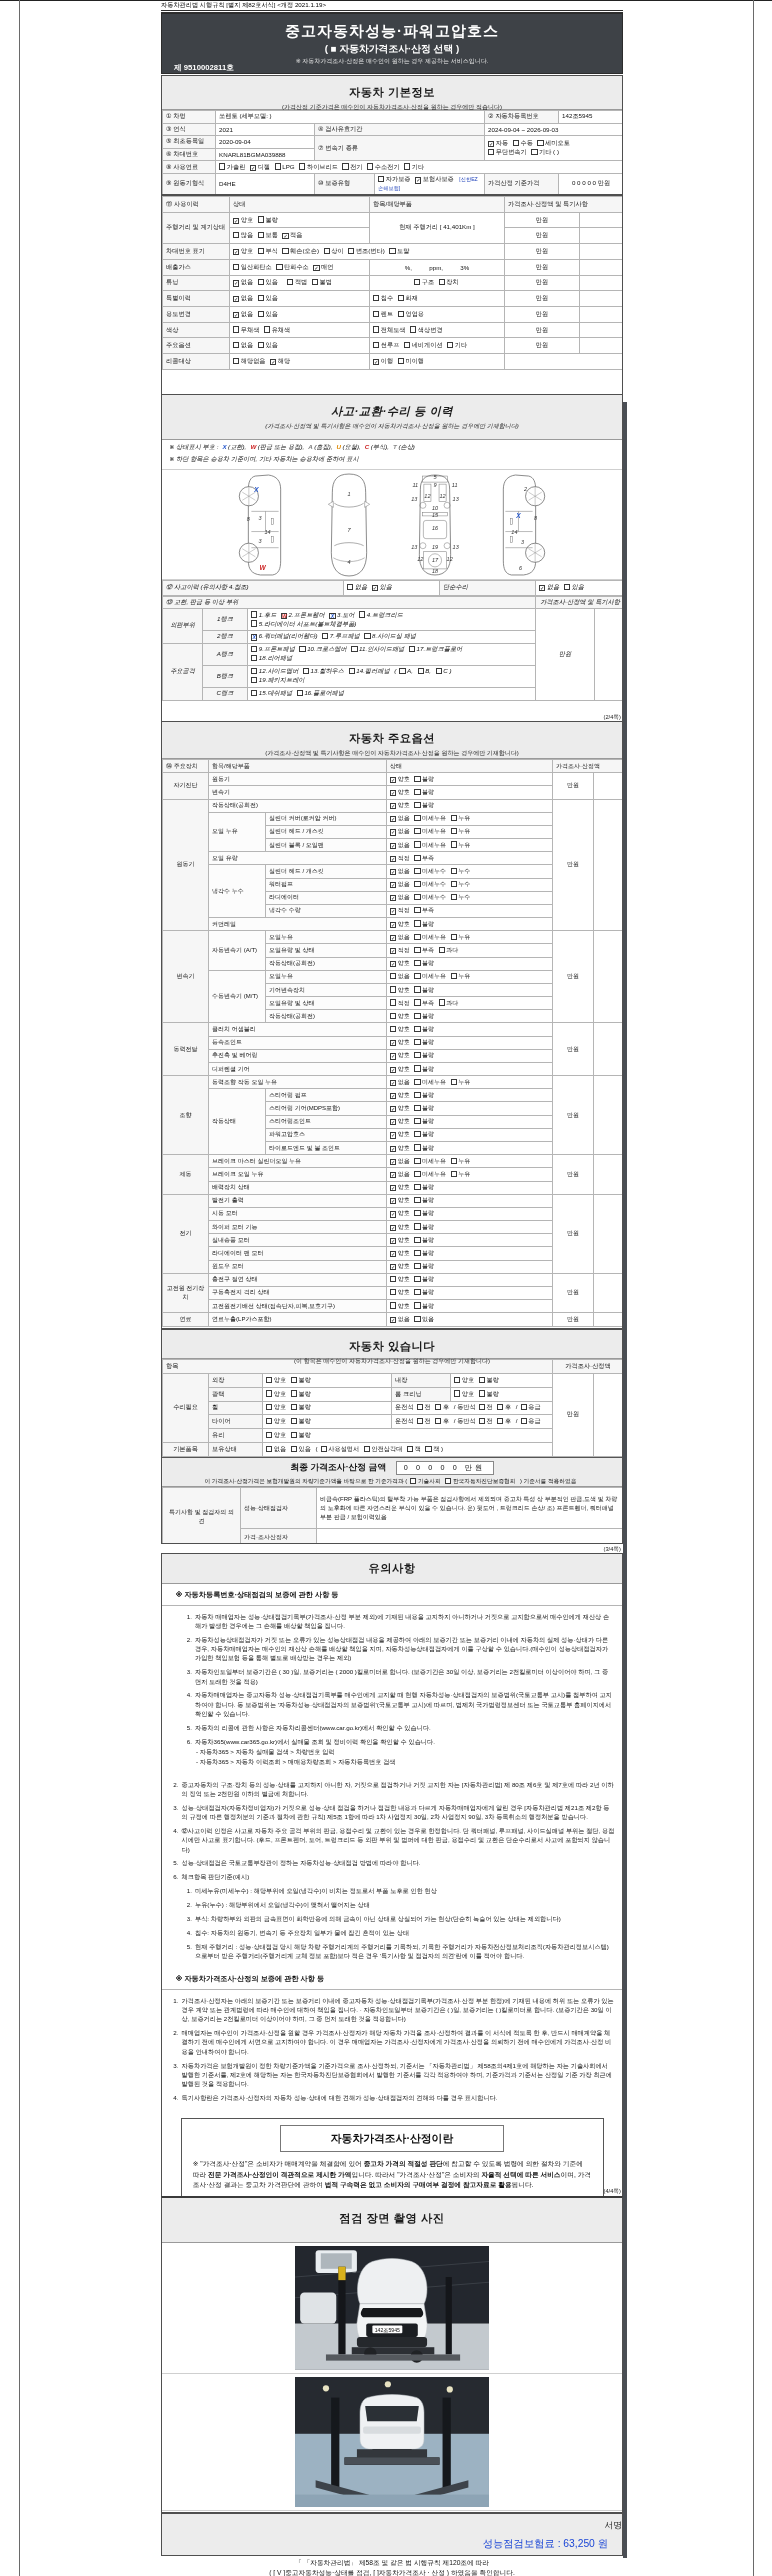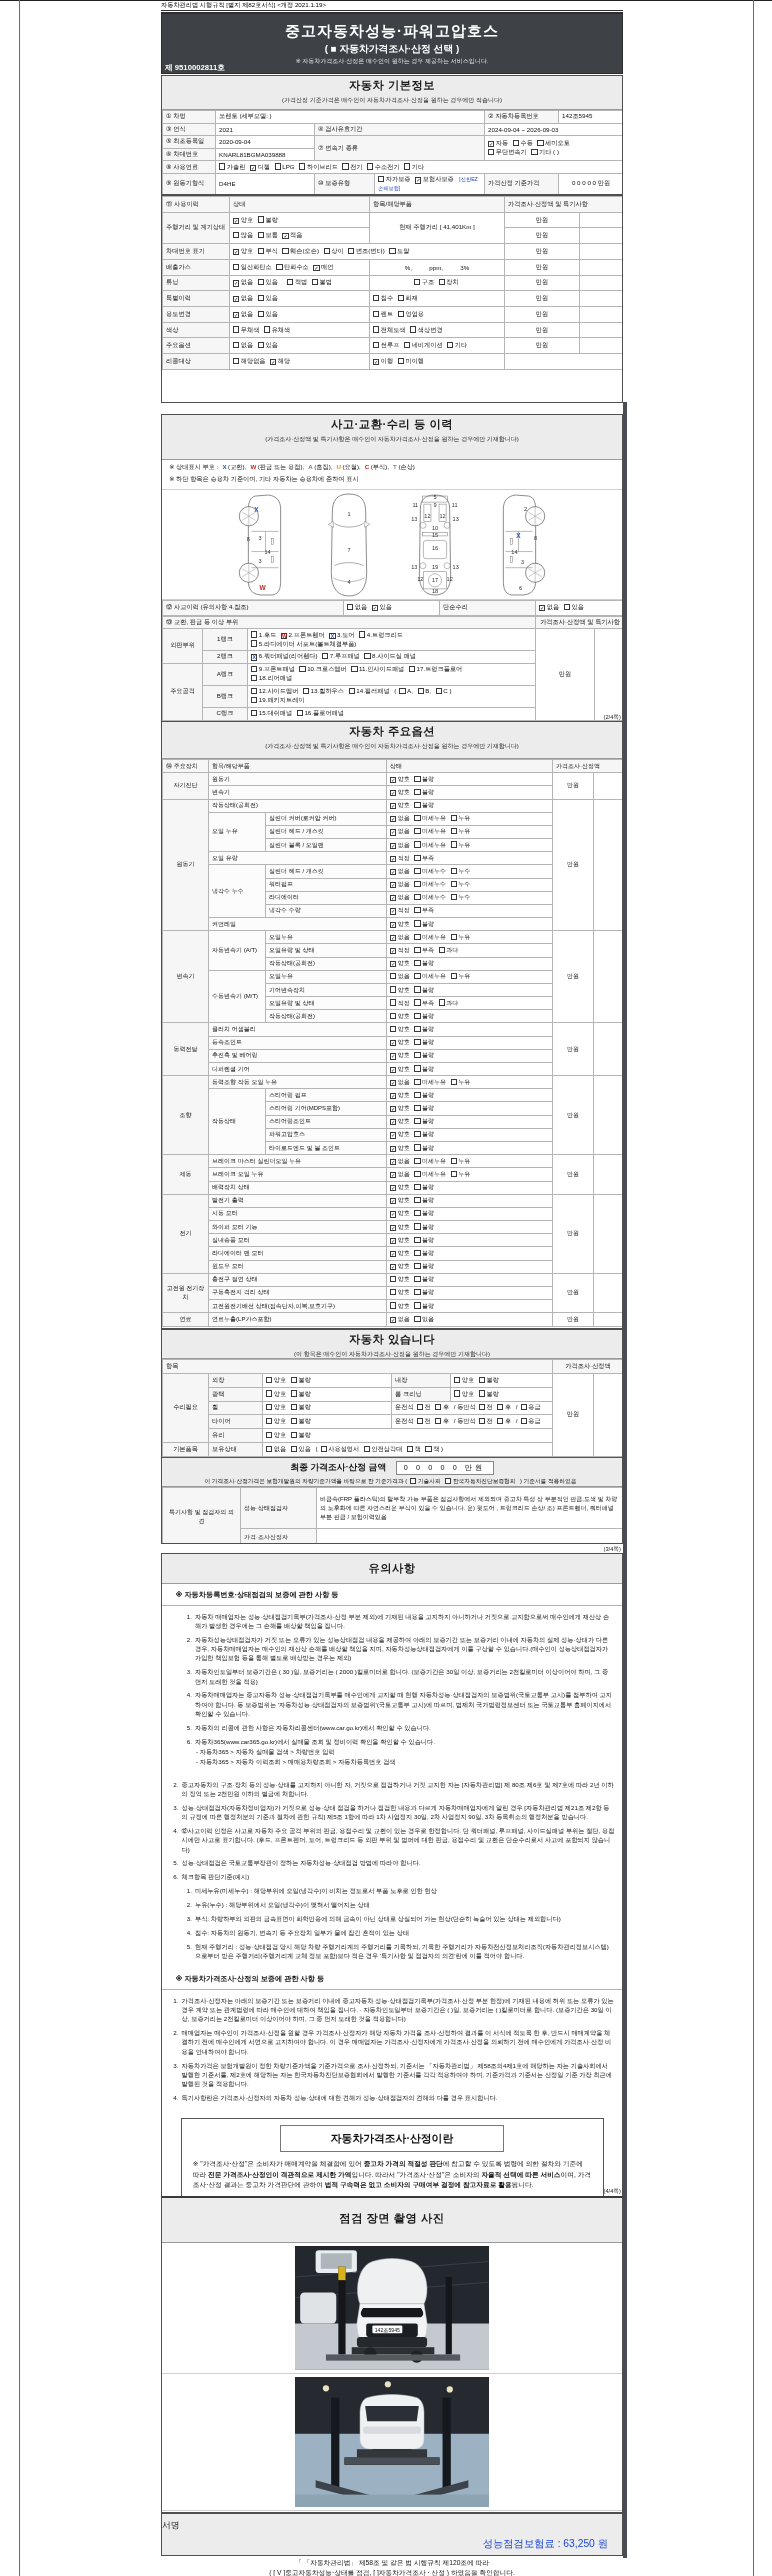--- a/index.html
+++ b/index.html
@@ -4,30 +4,30 @@
 <style>
   html,body{margin:0;padding:0;background:#fff;}
   body{width:773px;height:2576px;position:relative;overflow:hidden;
        font-family:"Liberation Sans","DejaVu Sans",sans-serif;color:#111;}
   .edge-v{position:absolute;top:0;bottom:0;width:1px;background:#6a6a6a;}
   #edge-left{left:18.5px;} #edge-right{left:753px;}
   #edge-top{position:absolute;left:0;top:0;width:773px;height:1px;background:#222;}
   #doc{position:absolute;left:161px;top:0;width:462px;height:2576px;}
   #doc-shadow{position:absolute;left:462px;top:402px;width:4.1px;height:2156px;background:#4a4e54;}
   .sec{position:absolute;left:0;width:462px;box-sizing:border-box;background:#fff;border:1px solid #4f4f4f;overflow:hidden;}
-  .band{background:#ececec;border-bottom:0.5px solid #9a9a9a;text-align:center;padding-top:2px;box-sizing:border-box;}
+  .band{background:#ececec;border-bottom:0.5px solid #9a9a9a;text-align:center;padding-top:9px;box-sizing:border-box;}
   .band .bt{font-size:11.3px;font-weight:bold;color:#1b1b1b;letter-spacing:0.5px;}
   .band .bs{font-size:6px;color:#222;margin-top:2.6px;}
   #top-note{position:absolute;left:0;top:1px;font-size:6.2px;color:#000;}
   #dline{position:absolute;left:0;top:9.8px;width:462px;height:1.5px;border-top:1px solid #2e2e2e;border-bottom:1px solid #2e2e2e;box-sizing:content-box;}
   #hdr{top:13.4px;height:61px;background:#3e4247;border:0.5px solid #2c2c2c;color:#fff;}
   #hdr .t1{text-align:center;font-size:15px;font-weight:bold;letter-spacing:1px;margin-top:7.2px;}
   #hdr .t2{text-align:center;font-size:9.8px;font-weight:bold;margin-top:2.1px;}
   #hdr .t3{text-align:center;font-size:6px;color:#e8e8e8;margin-top:1.5px;}
-  #hdr .docno{position:absolute;left:3px;top:49px;font-size:7.7px;font-weight:bold;color:#fff;}
+  #hdr .docno{position:absolute;left:12px;top:49px;font-size:7.7px;font-weight:bold;color:#fff;}
   table{border-collapse:collapse;table-layout:fixed;width:462px;}
   td{border:0.5px solid #b5b5b5;font-size:6.2px;padding:1px 3.1px;vertical-align:middle;overflow:hidden;color:#111;}
   .lab{background:#f6f6f6;}
   .glab{background:#f6f6f6;text-align:center;}
   .item{background:#fcfcfc;}
   .price{text-align:center;}
   .center{text-align:center;}
   .left{text-align:left;}
   .pre{white-space:pre;}
   .cbi{display:inline-block;margin-right:4.6px;white-space:nowrap;}
@@ -36,21 +36,21 @@
   .tx{margin-right:3.1px;}
   .brand{font-size:5.2px;color:#2244bb;margin-left:1px;}
   .marker{position:absolute;right:2.1px;font-size:5.7px;color:#222;}
   .fillwrap table{height:100%;}
   #sec-basic{top:75px;height:120px;}
   #sec-basic .band{height:34px;}
   #basic-wrap{height:85px;}
   #sec-overall{top:195px;height:208px;}
   #sec-overall .band{height:33px;}
   #overall-wrap{height:174px;}
-  #sec-acc{top:414px;height:350px;}
+  #sec-acc{top:394px;height:350px;font-style:italic;}
   #sec-acc .band{height:45px;}
   #acc-notes{height:30px;padding:3.1px 7.2px;box-sizing:border-box;font-size:6.2px;border-bottom:0.5px solid #cfcfcf;}
   #acc-notes div{margin-bottom:2.6px;}
   .mk-letter{font-weight:bold;margin:0 1.5px 0 4.1px;}
   #diagram-strip{height:110px;display:flex;justify-content:center;gap:19.6px;padding-top:2.1px;box-sizing:border-box;border-bottom:0.5px solid #cfcfcf;background:#fff;}
   #acc-row-wrap{height:15.5px;}
   #rank-wrap{height:105px;}
   #m2{top:714px;} #m3{top:1546px;} #m4{top:2188px;}
   #sec-detail{top:721px;height:608px;}
   #sec-detail .band{height:37px;}
@@ -76,21 +76,21 @@
   .ind1{margin-left:13.4px;}
   .nbullet{margin:1px 0 0 1px;}
   .pbox{border:1px solid #555;margin:8.2px 18.5px 0 18.5px;padding:6.2px 11.3px 7.2px 11.3px;}
   .pbox-title{border:0.5px solid #777;width:222px;margin:0 auto;text-align:center;font-size:10.8px;font-weight:bold;padding:5.2px 0;}
   .pbox-body{font-size:6.7px;line-height:1.6;margin-top:7.2px;}
   #sec-photos{top:2196px;height:317px;border-top:2.1px solid #3a3a3a;}
   #sec-photos .band{height:45px;padding-top:13.4px;}
   .photo-row{display:flex;justify-content:center;padding:3.1px 0;border-bottom:0.5px solid #cfcfcf;}
   .photo{width:194px;background:#111;}
   #sec-sign{top:2513px;height:43px;background:#ececec;border:1px solid #4f4f4f;}
-  #sign-title{text-align:left;font-size:8.8px;color:#222;margin-top:6.2px;}
+  #sign-title{text-align:right;font-size:8.8px;color:#222;margin-top:6.2px;padding-left:40px;}
   #fee{position:absolute;right:14px;top:23px;font-size:10.3px;color:#1b46d6;}
   #footer{position:absolute;left:0;top:2558px;width:462px;text-align:center;font-size:6.7px;line-height:1.55;color:#111;}
   svg text{font-family:"Liberation Sans",sans-serif;}
 </style>
 </head>
 <body>
 
 <div id="edge-top"></div>
 <div class="edge-v" id="edge-left"></div>
 <div class="edge-v" id="edge-right"></div>

